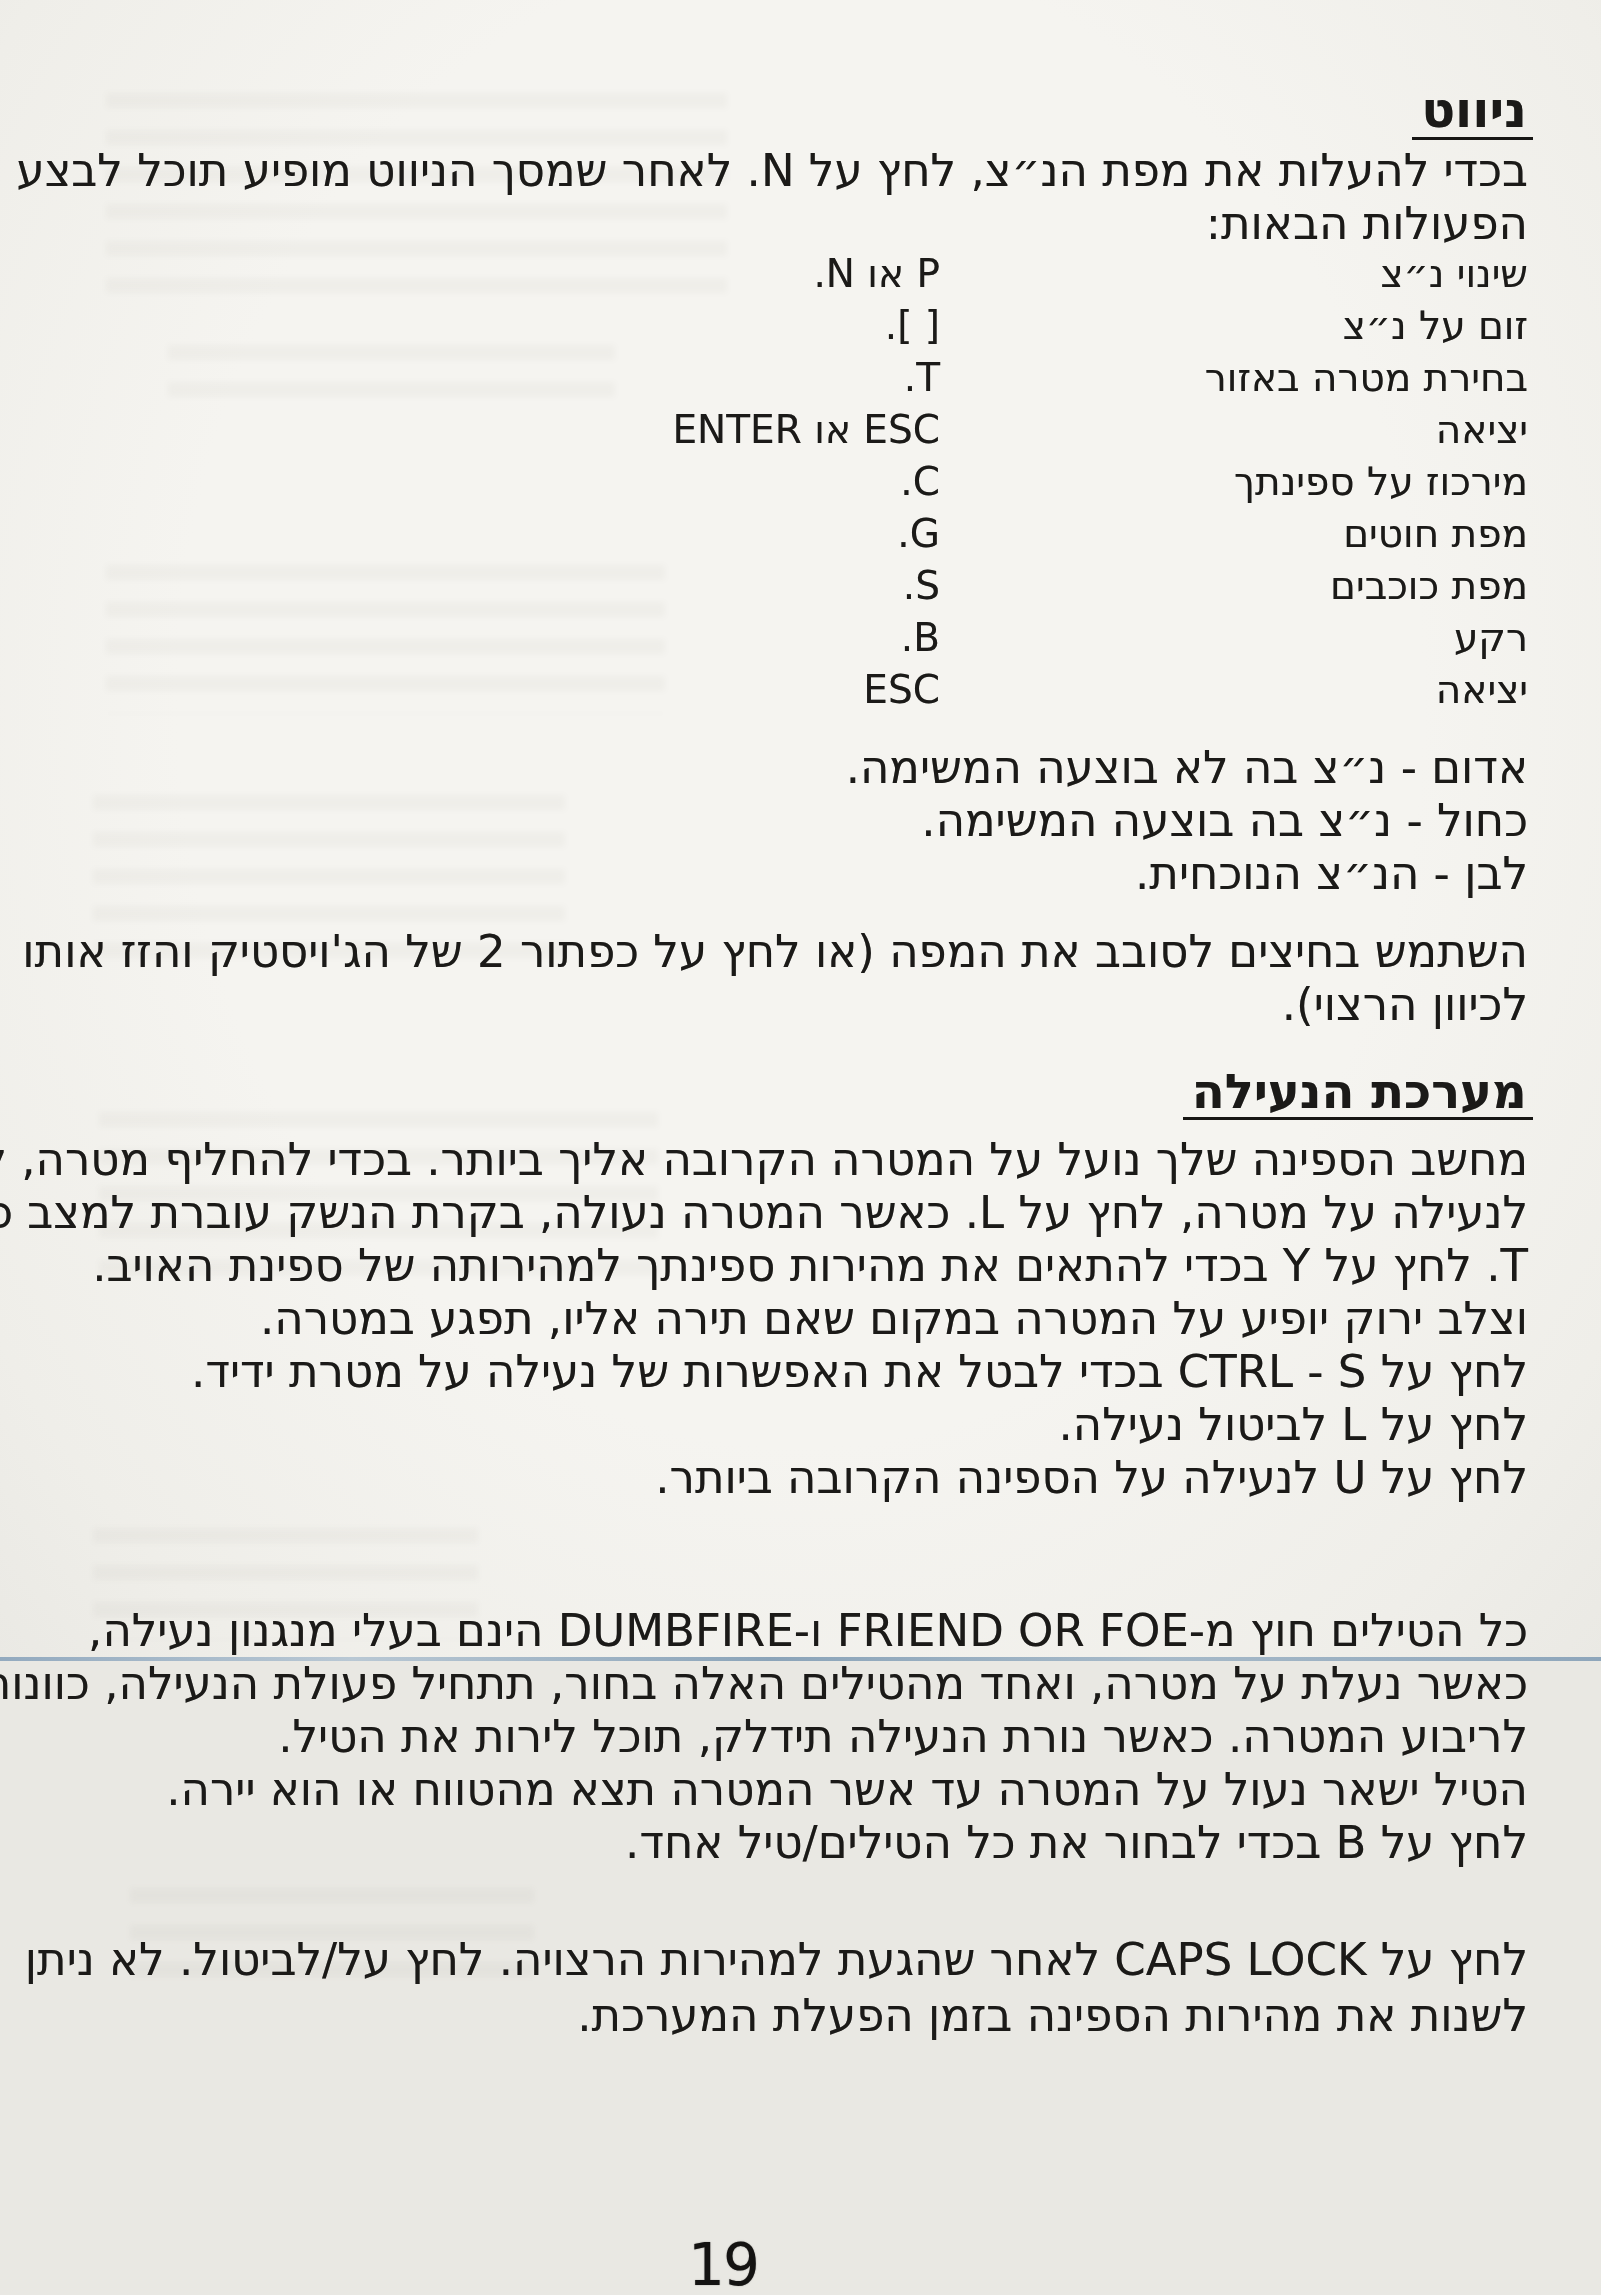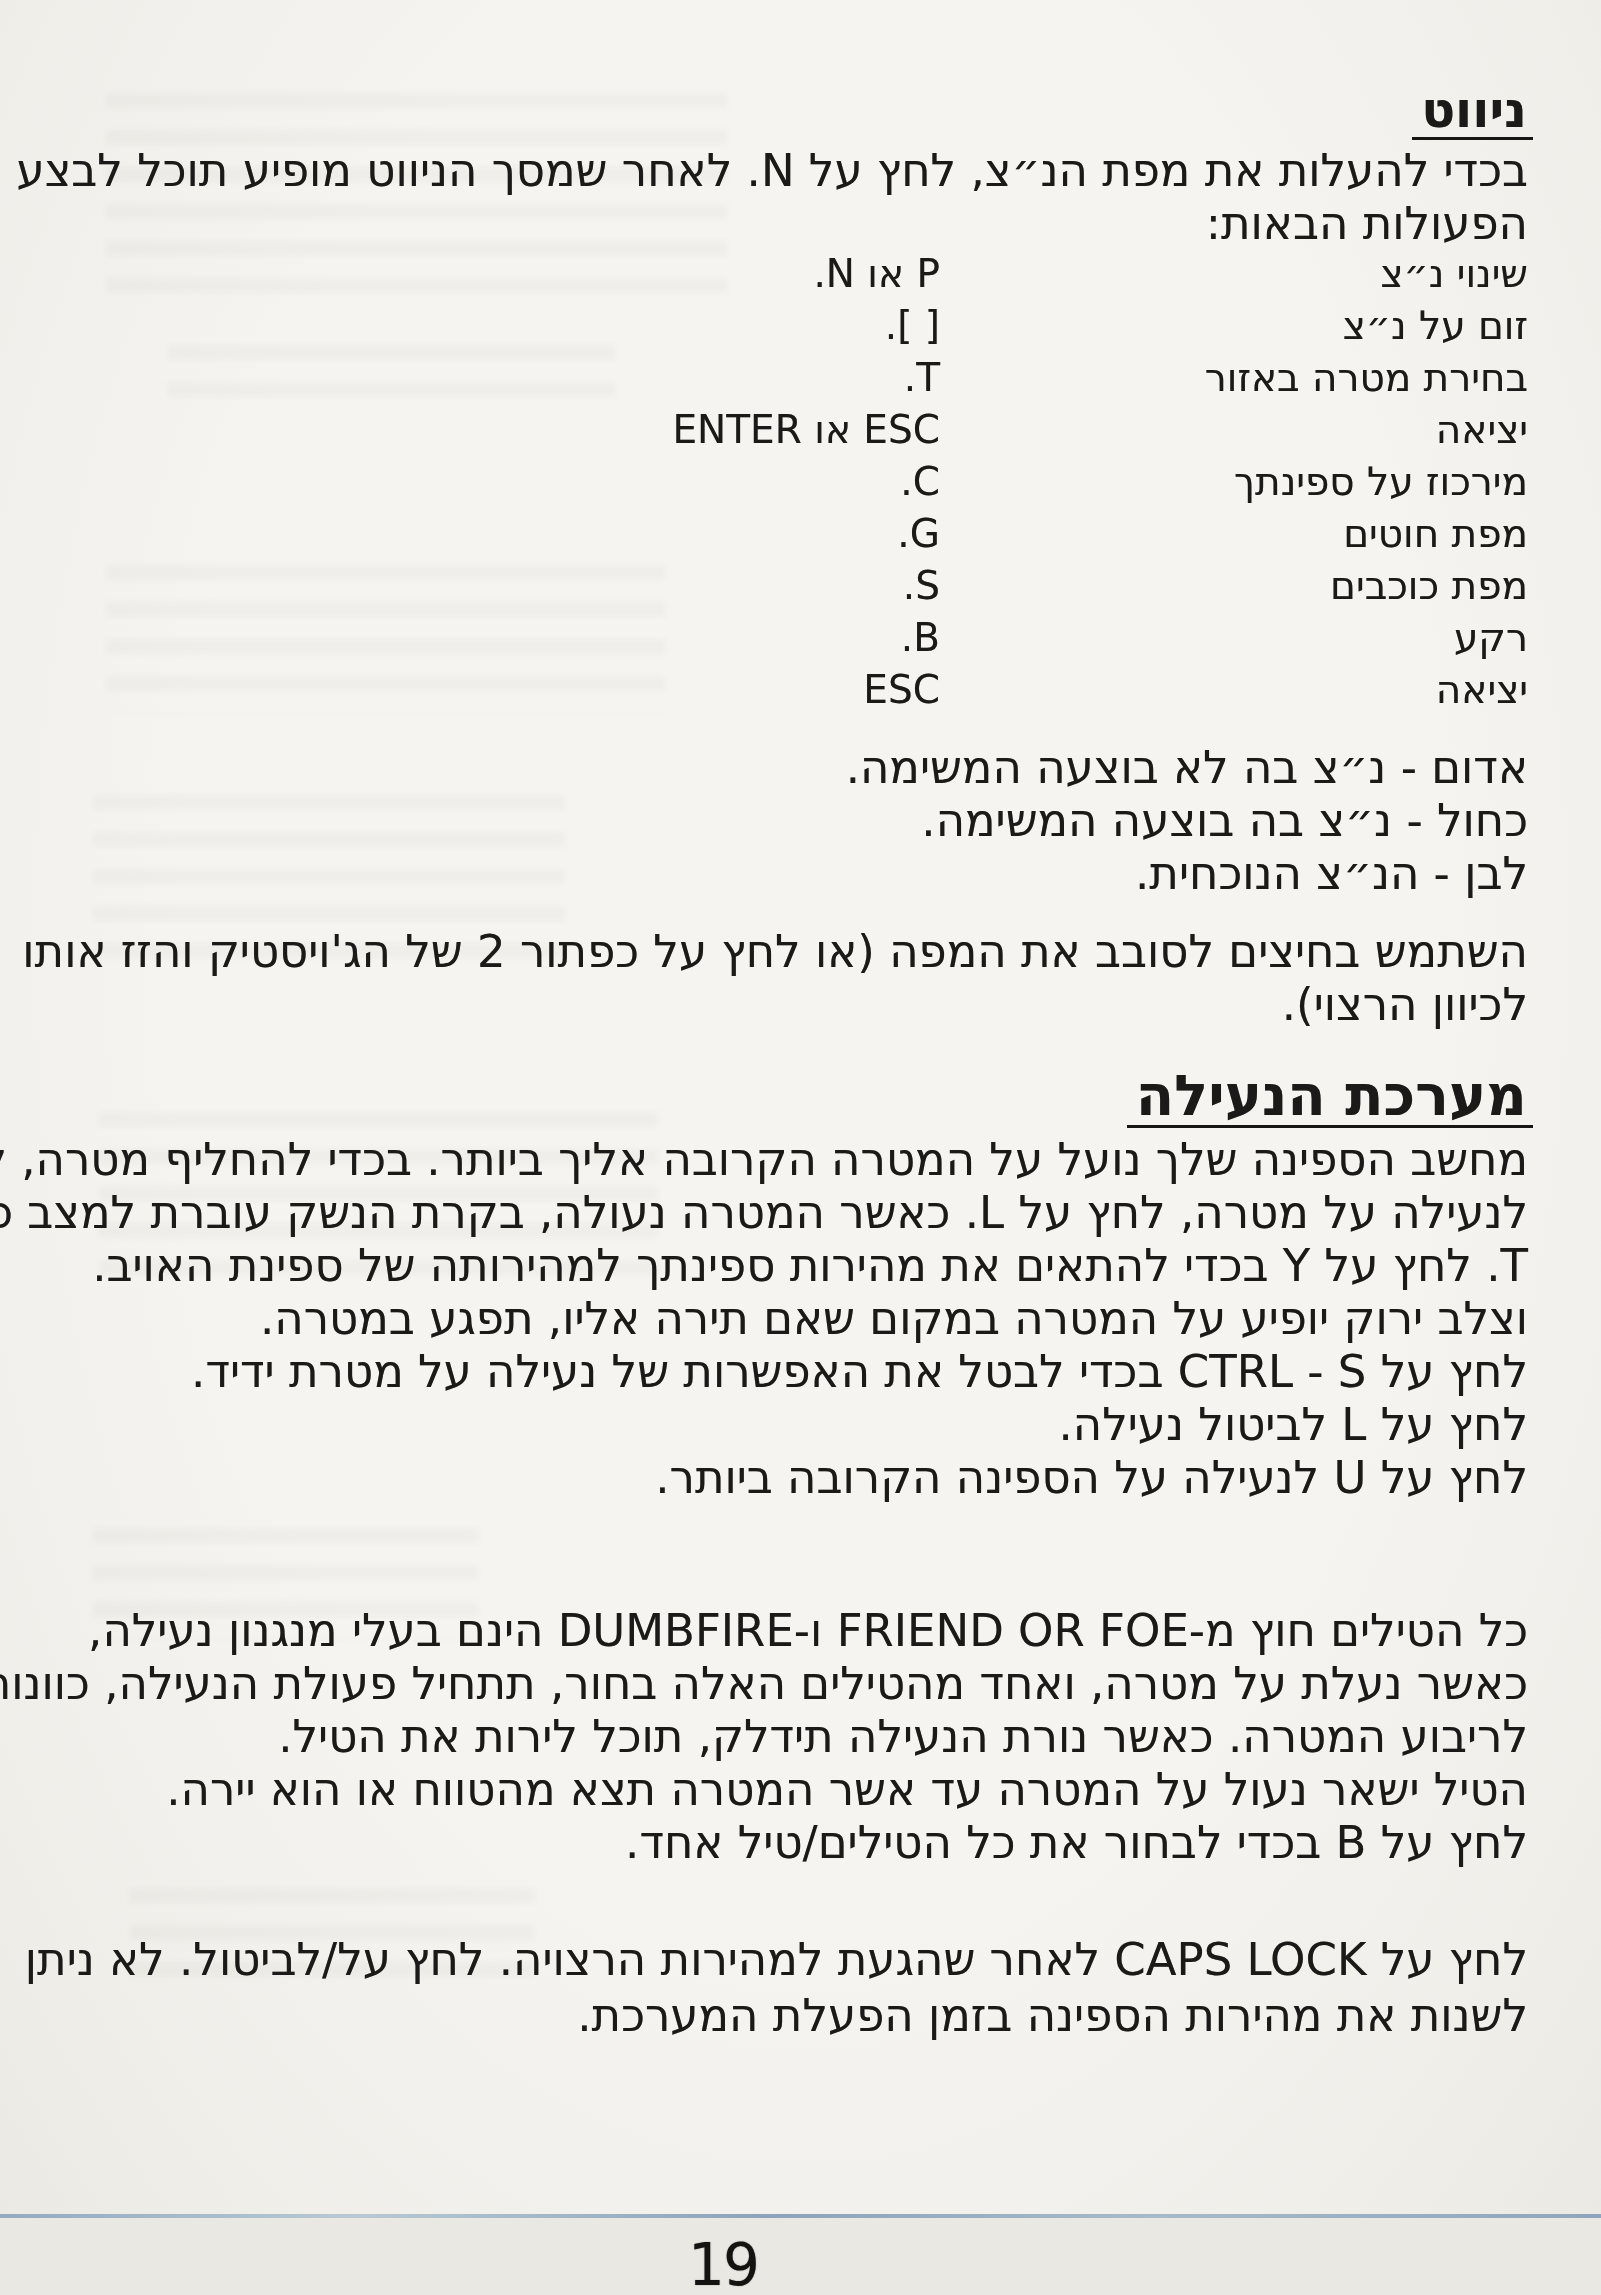--- a/index.html
+++ b/index.html
@@ -3,40 +3,40 @@
 <meta charset="utf-8">
 <style>
   html,body{margin:0;padding:0;}
   body{
     width:1601px;height:2295px;
     background:#e9e8e3;
     font-family:"DejaVu Sans",sans-serif;
     overflow:hidden;
   }
   .page{
-    position:absolute;left:0;top:0;width:1601px;height:2218px;
+    position:absolute;left:0;top:0;width:1601px;height:1661px;
     background:radial-gradient(ellipse at 50% 42%,#f5f4f0 55%,#efeee9 85%,#eae9e4 100%);
     color:#1b1a18;
     direction:rtl;
   }
   
   .page .txt{ text-shadow:0 0 0.6px rgba(25,24,22,.45); }
 
   .abs{ position:absolute; right:73px; left:75px; text-align:right; }
 
   h1,h2{ margin:0; font-weight:700; display:inline-block; left:auto; }
   .heading{
     position:absolute; right:68px;
     line-height:.95em;
     padding:0 6.2px 2.5px 8.7px;
     border-bottom:3.7px solid #171614;
     white-space:nowrap;
   }
   #h-nav{ top:87px;  font-size:50px; }
-  #h-lock{ top:1069px; font-size:56px; }
+  #h-lock{ top:1069px; font-size:48px; }
   #h-missile{ top:1543px; font-size:60px; }
   #h-cruise{ top:1912px; font-size:57px; }
 
   .para{ font-size:45px; }
   .para .line{ white-space:nowrap; }
 
   #p-nav-intro{ top:144px;  line-height:53px; }
   #legend     { top:741px; line-height:53px; }
   #note       { top:925px; line-height:53px; }
   #p-lock     { top:1133px; line-height:53px; }

